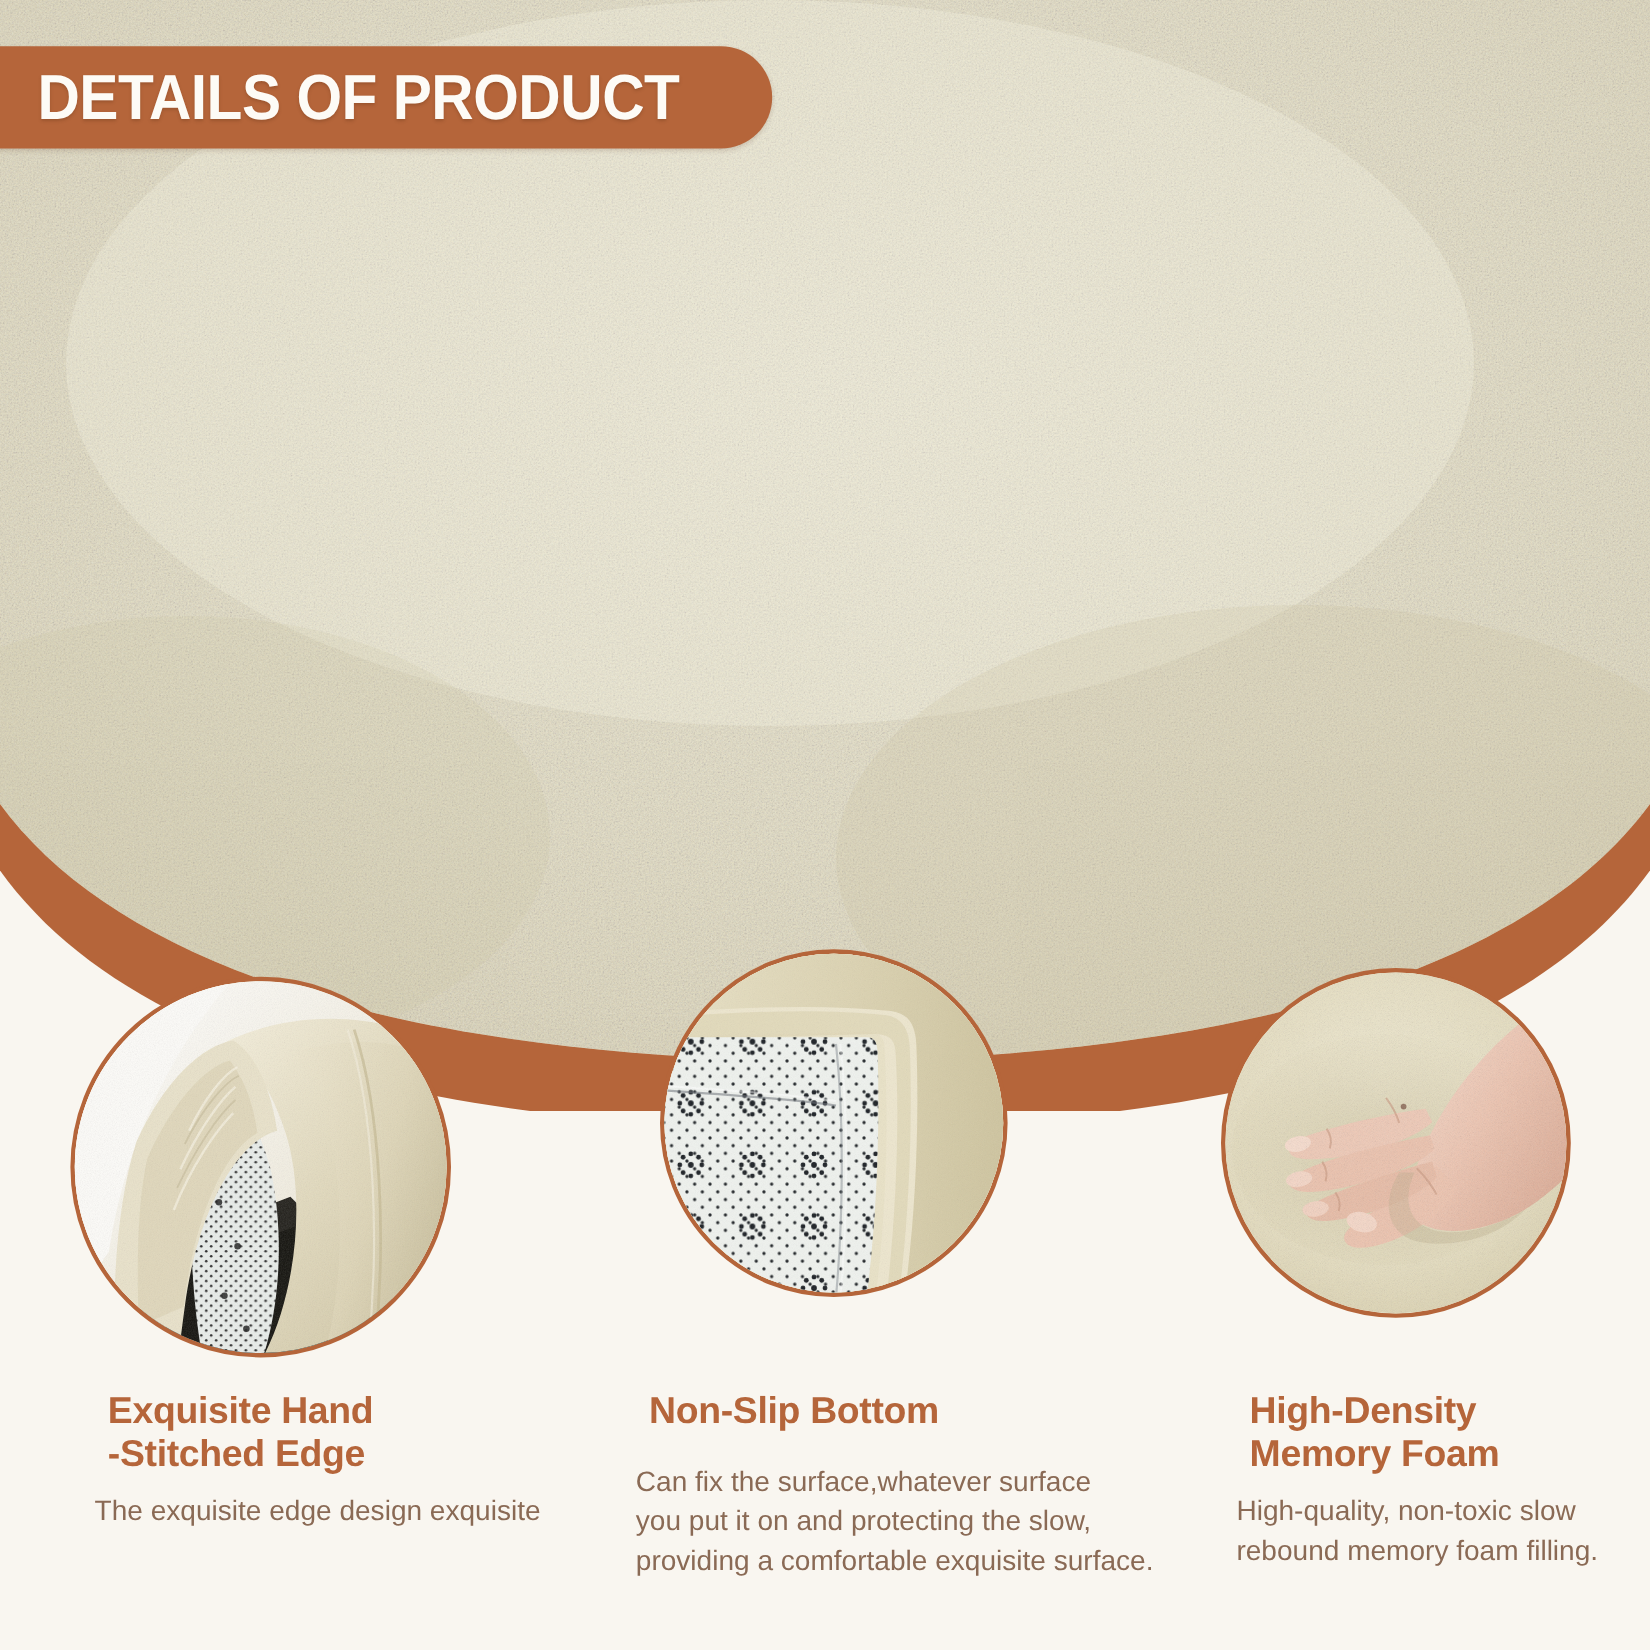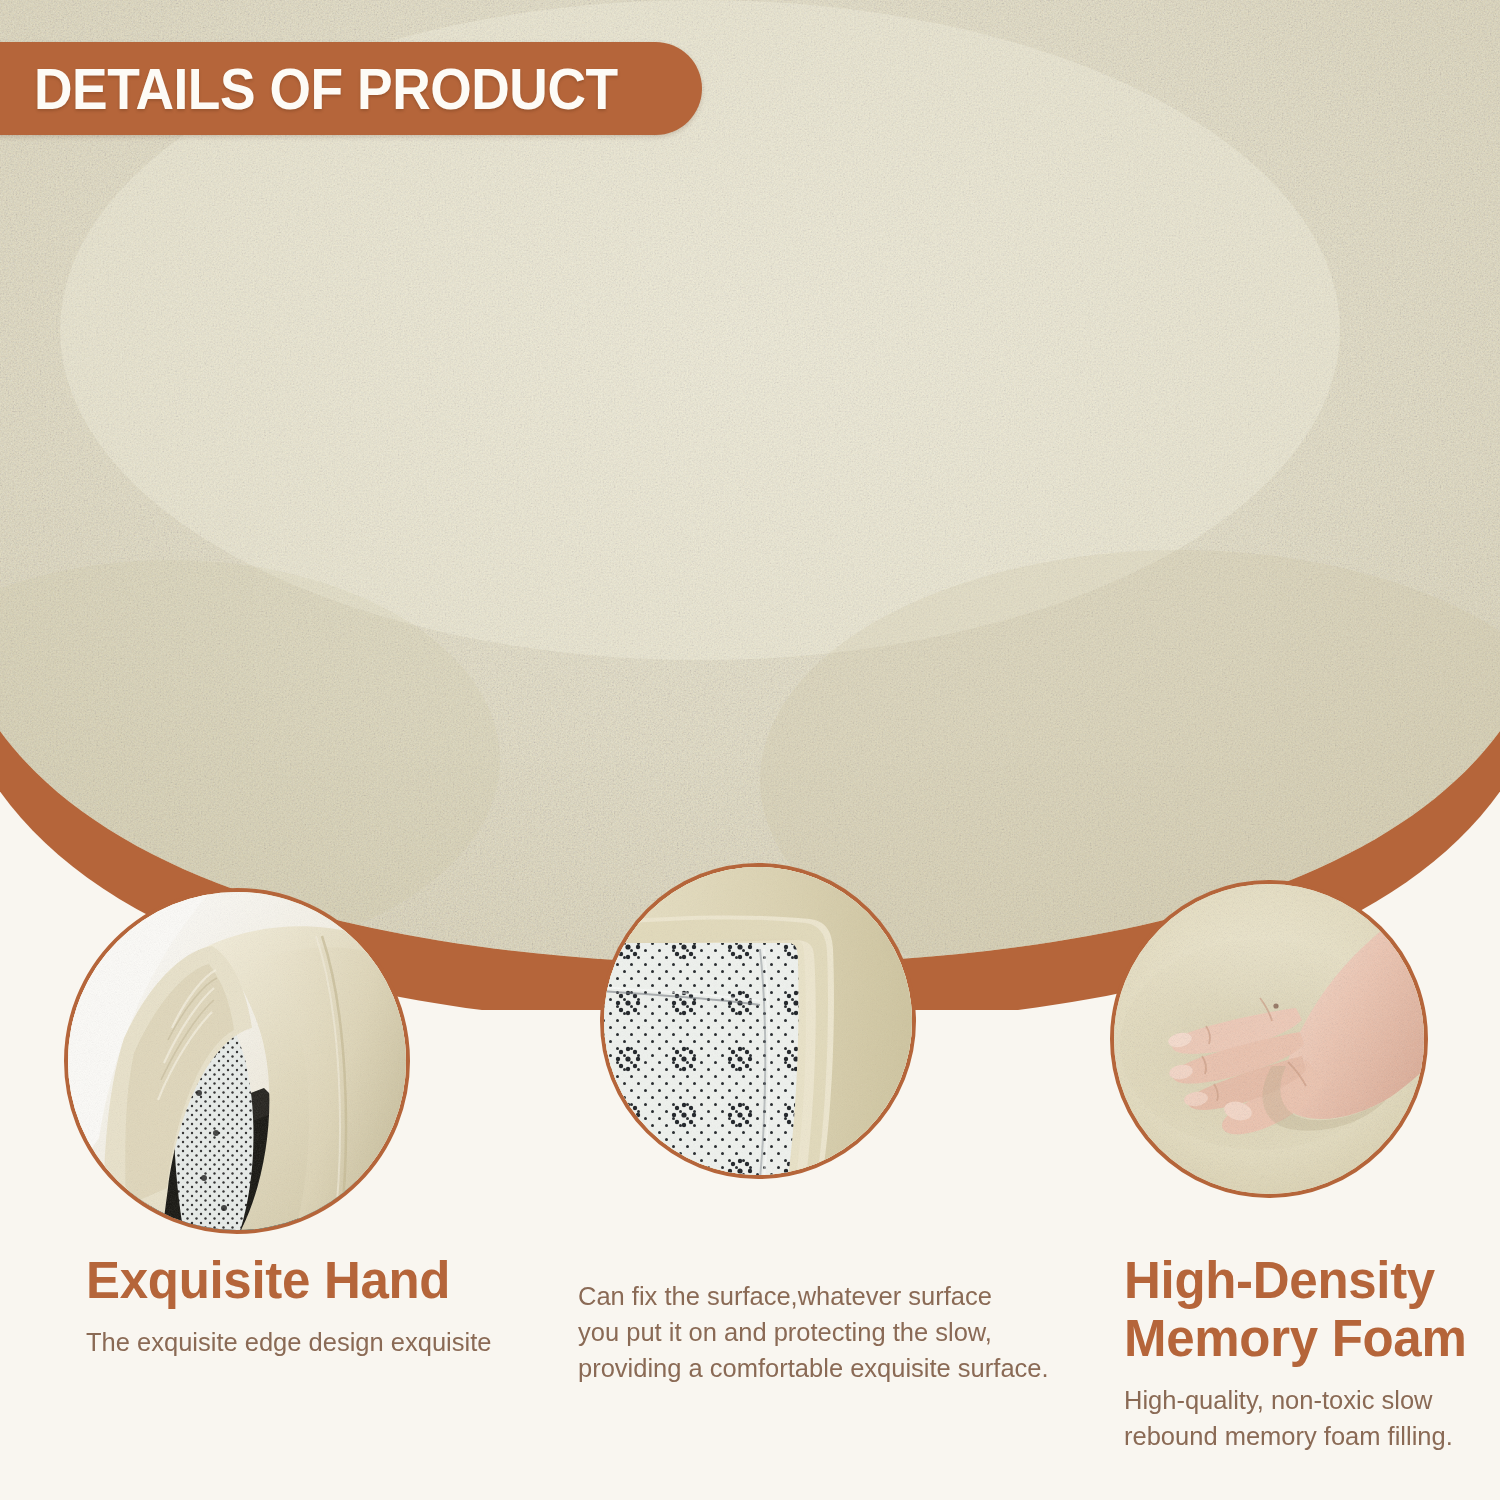--- a/index.html
+++ b/index.html
@@ -47,23 +47,23 @@
     overflow:hidden;
     box-sizing:border-box;
     z-index:5;
     background:#EDE7D2;
   }
   .circle .inner{position:absolute;inset:-4px;border-radius:50%;overflow:hidden;}
 
   
   .col{position:absolute;z-index:4;}
   .col h3{
-    margin:0;
+    margin:12px;
     color:#B5653A;
-    font-size:51px;
+    font-size:34px;
     font-weight:bold;
     line-height:1.14;
     letter-spacing:-0.3px;
   }
   .col p{
     margin:14px 0 0 0;
     color:#8A6A55;
     font-size:25.5px;
     line-height:1.42;
     font-weight:normal;
@@ -332,27 +332,31 @@
         </g>
 
         <rect width="318" height="318" fill="#7e7760" opacity="0.55" filter="url(#c3n)"></rect>
       </svg>
     </div>
   </div>
 
   <div class="col" style="left:86px;top:1252px;width:430px;">
     <h3>
       <span class="ln">Exquisite Hand</span>
+      <span class="ln">-Stitched Edge</span>
     </h3>
     <p>
       <span class="ln">The exquisite edge design exquisite</span>
     </p>
   </div>
 
   <div class="col" style="left:578px;top:1252px;width:470px;">
+    <h3>
+      <span class="ln">Non-Slip Bottom</span>
+    </h3>
     <p style="margin-top:26px;">
       <span class="ln">Can fix the surface,whatever surface</span>
       <span class="ln">you put it on and protecting the slow,</span>
       <span class="ln">providing a comfortable exquisite surface.</span>
     </p>
   </div>
 
   <div class="col" style="left:1124px;top:1252px;width:400px;">
     <h3>
       <span class="ln">High-Density</span>

